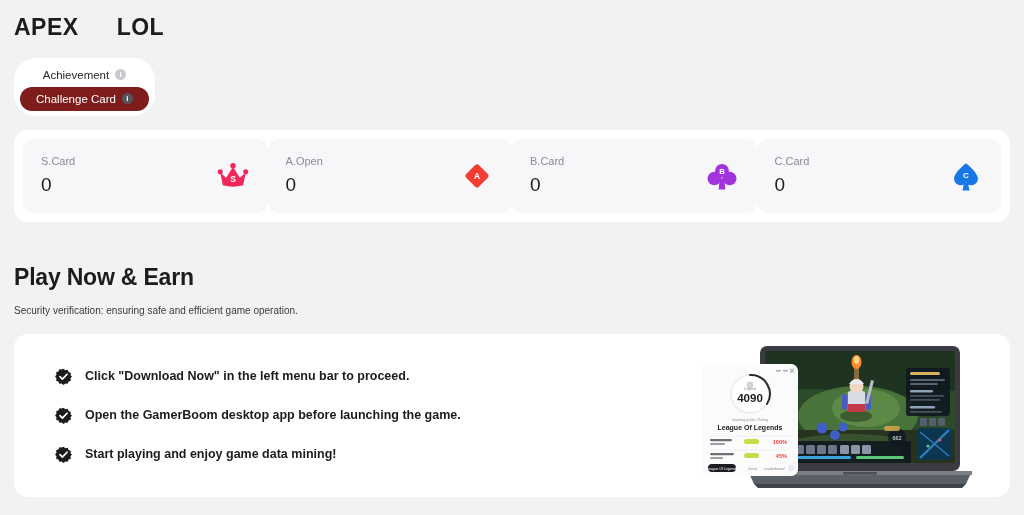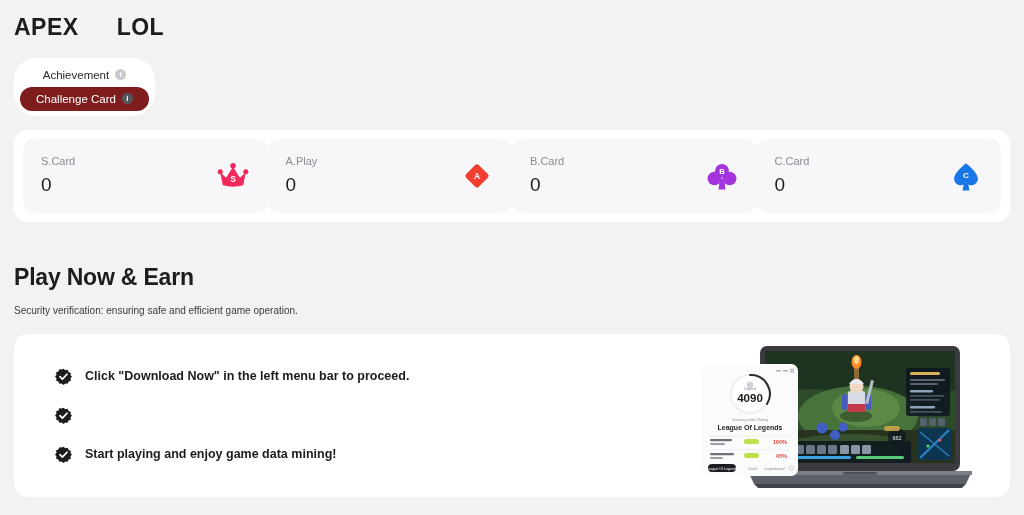--- a/index.html
+++ b/index.html
@@ -193,21 +193,21 @@
       <path d="M5 16 L12 22 L20 9 L28 22 L35 16 L32 31 Q20 34 8 31 Z" fill="#f2275a"></path>
       <circle cx="5" cy="15" r="3" fill="#f2275a"></circle>
       <circle cx="35" cy="15" r="3" fill="#f2275a"></circle>
       <circle cx="20" cy="8" r="3.2" fill="#f2275a"></circle>
       <text x="20" y="27" font-size="10" font-weight="bold" fill="#ffffff" text-anchor="middle" font-family="Liberation Sans, sans-serif">S</text>
     </svg>
   </div>
 
   <div class="stat-card">
     <div class="stat-left">
-      <div class="stat-label">A.Play</div>
+      <div class="stat-label">A.Open</div>
       <div class="stat-value">0</div>
     </div>
     <svg class="stat-icon" viewBox="0 0 40 40">
       <rect x="20" y="5" width="21" height="21" rx="3" transform="rotate(45 20 5)" fill="#f23d30"></rect>
       <text x="20" y="24" font-size="10" font-weight="bold" fill="#ffffff" text-anchor="middle" font-family="Liberation Sans, sans-serif">A</text>
     </svg>
   </div>
 
   <div class="stat-card">
     <div class="stat-left">
@@ -261,20 +261,21 @@
     </div>
 
     <div class="step-row">
       <svg class="badge-check" viewBox="0 0 24 24">
         <path d="M12 1 L14.6 3.1 L17.9 2.6 L19.2 5.7 L22.4 7 L21.9 10.3 L24 12
                  L21.9 14.6 L22.4 17.9 L19.2 19.2 L17.9 22.4 L14.6 21.9 L12 24
                  L9.4 21.9 L6.1 22.4 L4.8 19.2 L1.6 17.9 L2.1 14.6 L0 12
                  L2.1 9.4 L1.6 6.1 L4.8 4.8 L6.1 1.6 L9.4 2.1 Z" fill="#1c1c1e"></path>
         <path d="M7 12.2 L10.4 15.6 L17 8.8" stroke="#ffffff" stroke-width="2.4" fill="none" stroke-linecap="round" stroke-linejoin="round"></path>
       </svg>
+      <span class="step-text">Open the GamerBoom desktop app before launching the game.</span>
     </div>
 
     <div class="step-row">
       <svg class="badge-check" viewBox="0 0 24 24">
         <path d="M12 1 L14.6 3.1 L17.9 2.6 L19.2 5.7 L22.4 7 L21.9 10.3 L24 12
                  L21.9 14.6 L22.4 17.9 L19.2 19.2 L17.9 22.4 L14.6 21.9 L12 24
                  L9.4 21.9 L6.1 22.4 L4.8 19.2 L1.6 17.9 L2.1 14.6 L0 12
                  L2.1 9.4 L1.6 6.1 L4.8 4.8 L6.1 1.6 L9.4 2.1 Z" fill="#1c1c1e"></path>
         <path d="M7 12.2 L10.4 15.6 L17 8.8" stroke="#ffffff" stroke-width="2.4" fill="none" stroke-linecap="round" stroke-linejoin="round"></path>
       </svg>

